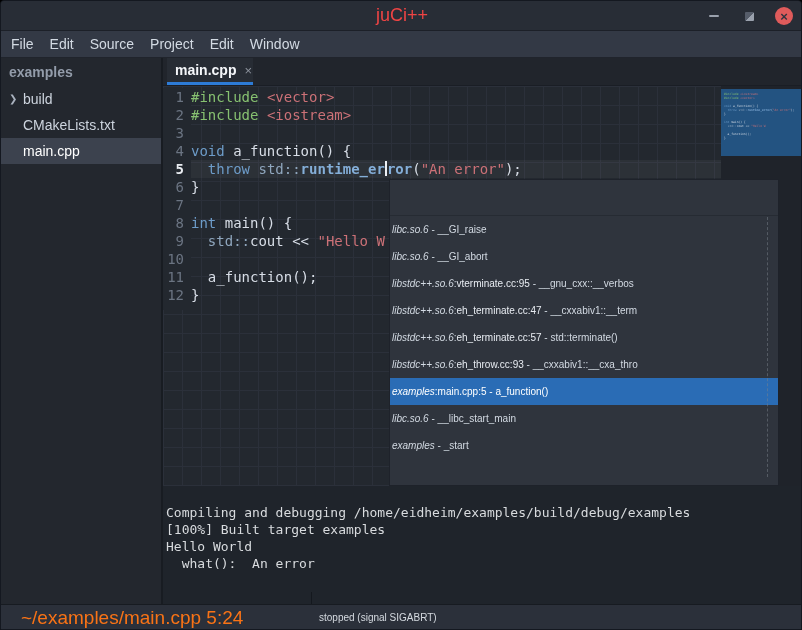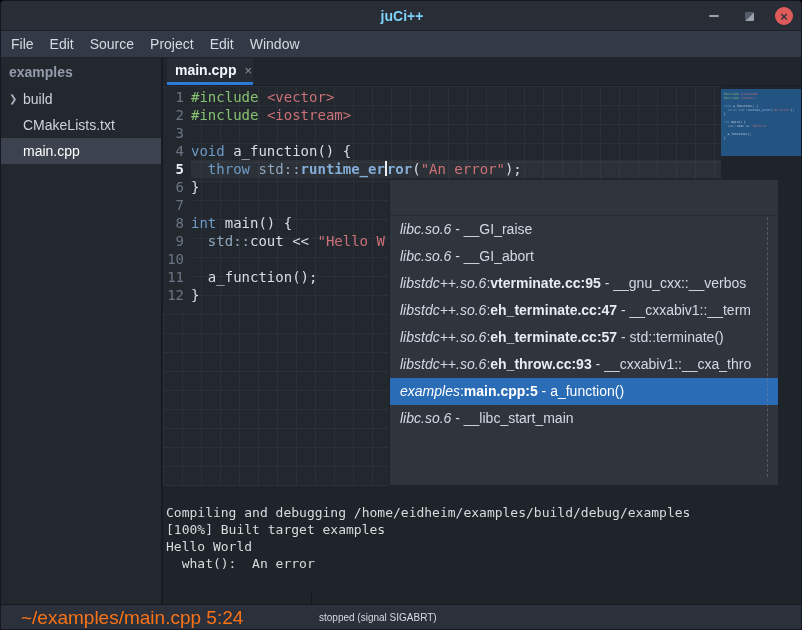--- a/index.html
+++ b/index.html
@@ -6,21 +6,21 @@
     --accent:#2d7bd6; --selection:#2a6cb5; --close-red:#df5b5b; --minimap-blue:#235381;
     --kw:#6d9cc9; --str:#cc7177; --pre:#87c171; --ns:#8fa6bd; --bfn:#84aed8; --fg-code:#d8dee7;
   }
   *{box-sizing:border-box;margin:0;padding:0}
   body{background:#000;font-family:"Liberation Sans",sans-serif}
   #window{position:relative;width:802px;height:630px;overflow:hidden;background:#23272e;
           border:1px solid #141820;border-radius:4px 4px 0 0}
   
   #titlebar{position:absolute;left:0;top:0;width:802px;height:30px;background:#282d36;
             border-bottom:1px solid #1c2028;display:flex;align-items:center;justify-content:center}
-  #title{color:#7dd3fc;font-size:14px;font-weight:bold}
+  #title{color:#ef4444;font-size:18px;font-weight:normal}
   #winbtns{position:absolute;right:10px;top:0;height:30px;display:flex;align-items:center;gap:17px}
   .wbtn{width:18px;height:18px;display:flex;align-items:center;justify-content:center;cursor:default}
   #btn-min span{display:block;width:10px;height:2px;background:#9aa1ad;border-radius:1px}
   #btn-restore span{display:block;width:9px;height:9px;border-radius:1px;
             background:linear-gradient(315deg,#9aa1ad 50%,#565d6a 50%)}
   #btn-close{background:var(--close-red);border-radius:50%;color:#2f343f;font-size:13px;font-weight:bold;line-height:1}
   
   #menubar{position:absolute;left:0;top:30px;width:802px;height:27px;background:#333945;
            display:flex;align-items:center;padding-left:10px;border-bottom:1px solid #20242c}
   .menu-item{color:#d3dae3;font-size:14px;margin-right:16px}
@@ -58,23 +58,23 @@
   
   #minimap-col{position:absolute;left:558px;top:0;width:82px;height:400px;background:#1f232a}
   #minimap-view{position:absolute;left:558px;top:3px;width:80px;height:67px;background:var(--minimap-blue);
       overflow:hidden;padding:3px 0 0 3px}
   .mml{height:4px;line-height:4px;font-family:"DejaVu Sans Mono",monospace;font-size:3px;
        color:#b9c6d4;white-space:pre;opacity:.9}
   
   #popup{position:absolute;left:388px;top:178px;width:390px;height:307px;background:#2f343d;
          border:1px solid #1e222a;z-index:5}
   #popup-header{height:36px;border-bottom:1px solid #262b33}
-  .prow{height:27px;line-height:27px;padding-left:10px;font-size:14px;color:#d3dae3;
+  .prow{height:27px;line-height:27px;padding-left:2px;font-size:10px;color:#d3dae3;
         white-space:nowrap;overflow:hidden}
-  .prow .i{font-style:italic} .prow .b{font-weight:bold;color:#e8ecf2}
+  .prow .i{font-style:italic} .prow .b{font-weight:normal;color:#e8ecf2}
   .prow.selected{background:var(--selection);color:#fff}
   .prow.selected .b{color:#fff}
   #popup-dash{position:absolute;left:377px;top:37px;bottom:8px;border-left:1px dashed #7b828c;opacity:.5}
   
   #terminal{position:absolute;left:162px;top:485px;width:640px;height:118px;background:#1f242b;
             padding:18px 0 0 3px}
   .tl{font-family:"DejaVu Sans Mono",monospace;font-size:13px;line-height:17px;color:#d8dbde;white-space:pre}
   
   #status-divider{position:absolute;left:310px;top:591px;width:1px;height:12px;background:#14181e}
   #statusbar{position:absolute;left:0;top:603px;width:802px;height:27px;background:#2b303a;
@@ -179,20 +179,21 @@
     <div id="popup-header"></div>
     <div id="popup-list">
         <div class="prow"><span class="i">libc.so.6</span><span class="n"> - __GI_raise</span></div>
         <div class="prow"><span class="i">libc.so.6</span><span class="n"> - __GI_abort</span></div>
         <div class="prow"><span class="i">libstdc++.so.6</span><span class="n">:</span><span class="b">vterminate.cc:95</span><span class="n"> - __gnu_cxx::__verbos</span></div>
         <div class="prow"><span class="i">libstdc++.so.6</span><span class="n">:</span><span class="b">eh_terminate.cc:47</span><span class="n"> - __cxxabiv1::__term</span></div>
         <div class="prow"><span class="i">libstdc++.so.6</span><span class="n">:</span><span class="b">eh_terminate.cc:57</span><span class="n"> - std::terminate()</span></div>
         <div class="prow"><span class="i">libstdc++.so.6</span><span class="n">:</span><span class="b">eh_throw.cc:93</span><span class="n"> - __cxxabiv1::__cxa_thro</span></div>
         <div class="prow selected"><span class="i">examples</span><span class="n">:</span><span class="b">main.cpp:5</span><span class="n"> - a_function()</span></div>
         <div class="prow"><span class="i">libc.so.6</span><span class="n"> - __libc_start_main</span></div>
+        <div class="prow"><span class="i">examples</span><span class="n"> - _start</span></div>
       </div>
     <div id="popup-dash"></div>
   </div>
 
   <div id="terminal">
       <div class="tl">Compiling and debugging /home/eidheim/examples/build/debug/examples</div>
       <div class="tl">[100%] Built target examples</div>
       <div class="tl">Hello World</div>
       <div class="tl">  what():  An error</div>
     </div>

